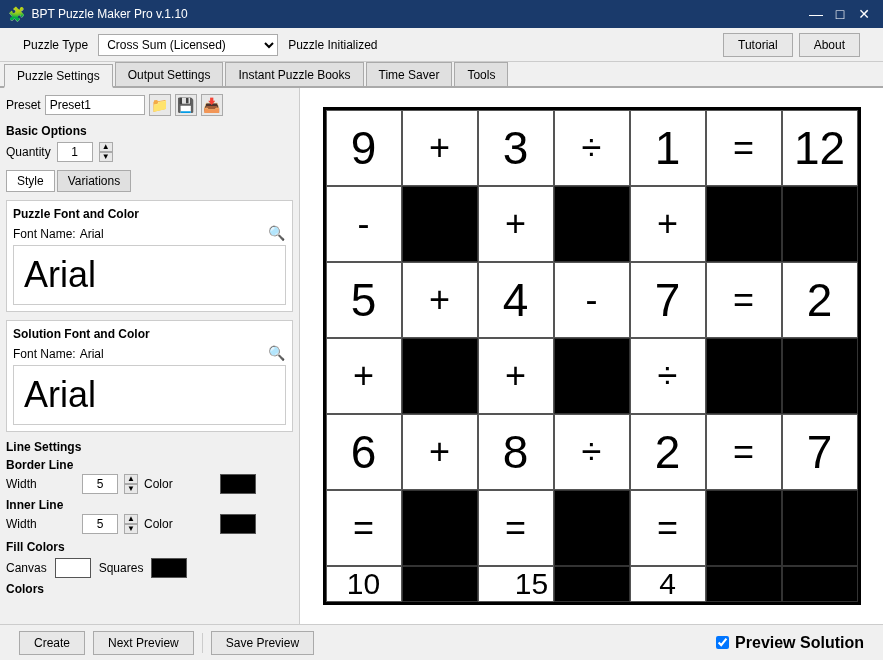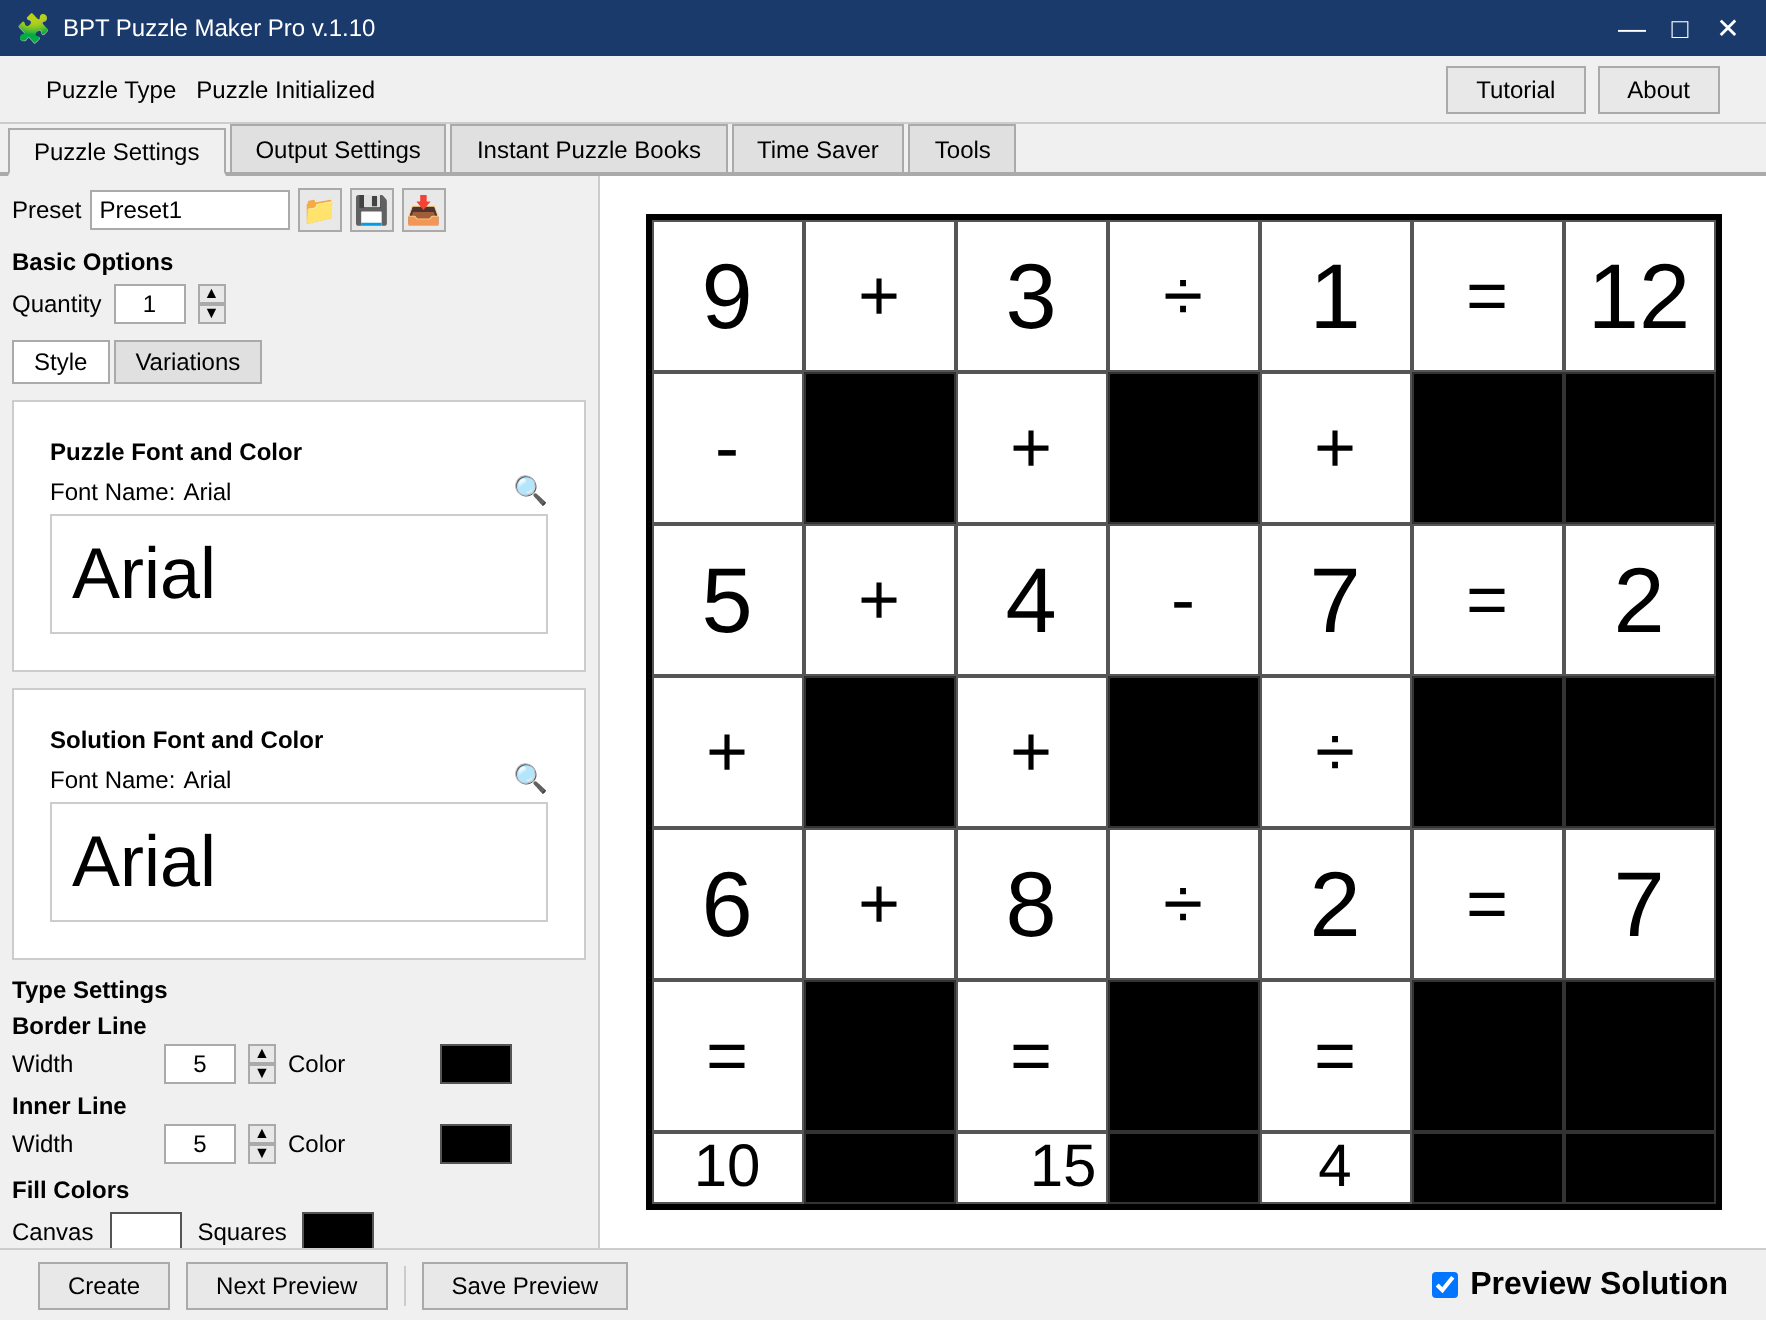--- a/index.html
+++ b/index.html
@@ -97,21 +97,21 @@
     
     .sub-tabs { display: flex; gap: 2px; margin-bottom: 8px; }
     .sub-tab {
       height: 22px; padding: 0 10px; font-size: 12px; border: 1px solid #aaa;
       background: #e0e0e0; cursor: pointer; display: flex; align-items: center;
     }
     .sub-tab.active { background: white; }
 
     
     .font-section {
-      border: 1px solid #ccc; background: white; padding: 18px; margin-bottom: 8px;
+      border: 1px solid #ccc; background: white; padding: 6px; margin-bottom: 8px;
     }
     .font-section-title { font-size: 12px; font-weight: bold; margin-bottom: 4px; }
     .font-name-row { display: flex; align-items: flex-end; gap: 4px; margin-bottom: 4px; }
     .font-name-row label { font-size: 12px; }
     .font-name-row span { font-size: 12px; }
     .font-name-row .search-icon { margin-left: auto; cursor: pointer; font-size: 14px; }
     .font-preview {
       border: 1px solid #ccc; background: white; height: 60px; display: flex; align-items: center; padding-left: 10px;
     }
     .font-preview span { font-size: 36px; font-family: Arial; }
@@ -194,20 +194,23 @@
   </div>
   <div class="title-controls">
     <button>—</button>
     <button>□</button>
     <button class="close-btn">✕</button>
   </div>
 </div>
 
 <div id="toolbar">
   <label>Puzzle Type</label>
+  <select>
+    <option>Cross Sum (Licensed)</option>
+  </select>
   <span>Puzzle Initialized</span>
   <div class="toolbar-right">
     <button>Tutorial</button>
     <button>About</button>
   </div>
 </div>
 
 <div id="tabbar">
   <div class="tab active">Puzzle Settings</div>
   <div class="tab">Output Settings</div>
@@ -260,21 +263,21 @@
       <div class="font-name-row">
         <label>Font Name:</label>
         <span>Arial</span>
         <span class="search-icon">🔍</span>
       </div>
       <div class="font-preview">
         <span>Arial</span>
       </div>
     </div>
 
-    <div class="line-settings-title">Type Settings</div>
+    <div class="line-settings-title">Line Settings</div>
 
     <div style="font-size:12px;font-weight:bold;margin-bottom:2px;">Border Line</div>
     <div class="line-row">
       <label>Width</label>
       <input type="text" style="width: 36px; height: 20px; text-align: center; border: 1px solid rgb(170, 170, 170); font-size: 12px;" value="5">
       <div class="line-spin">
         <button>▲</button>
         <button>▼</button>
       </div>
       <label>Color</label>

